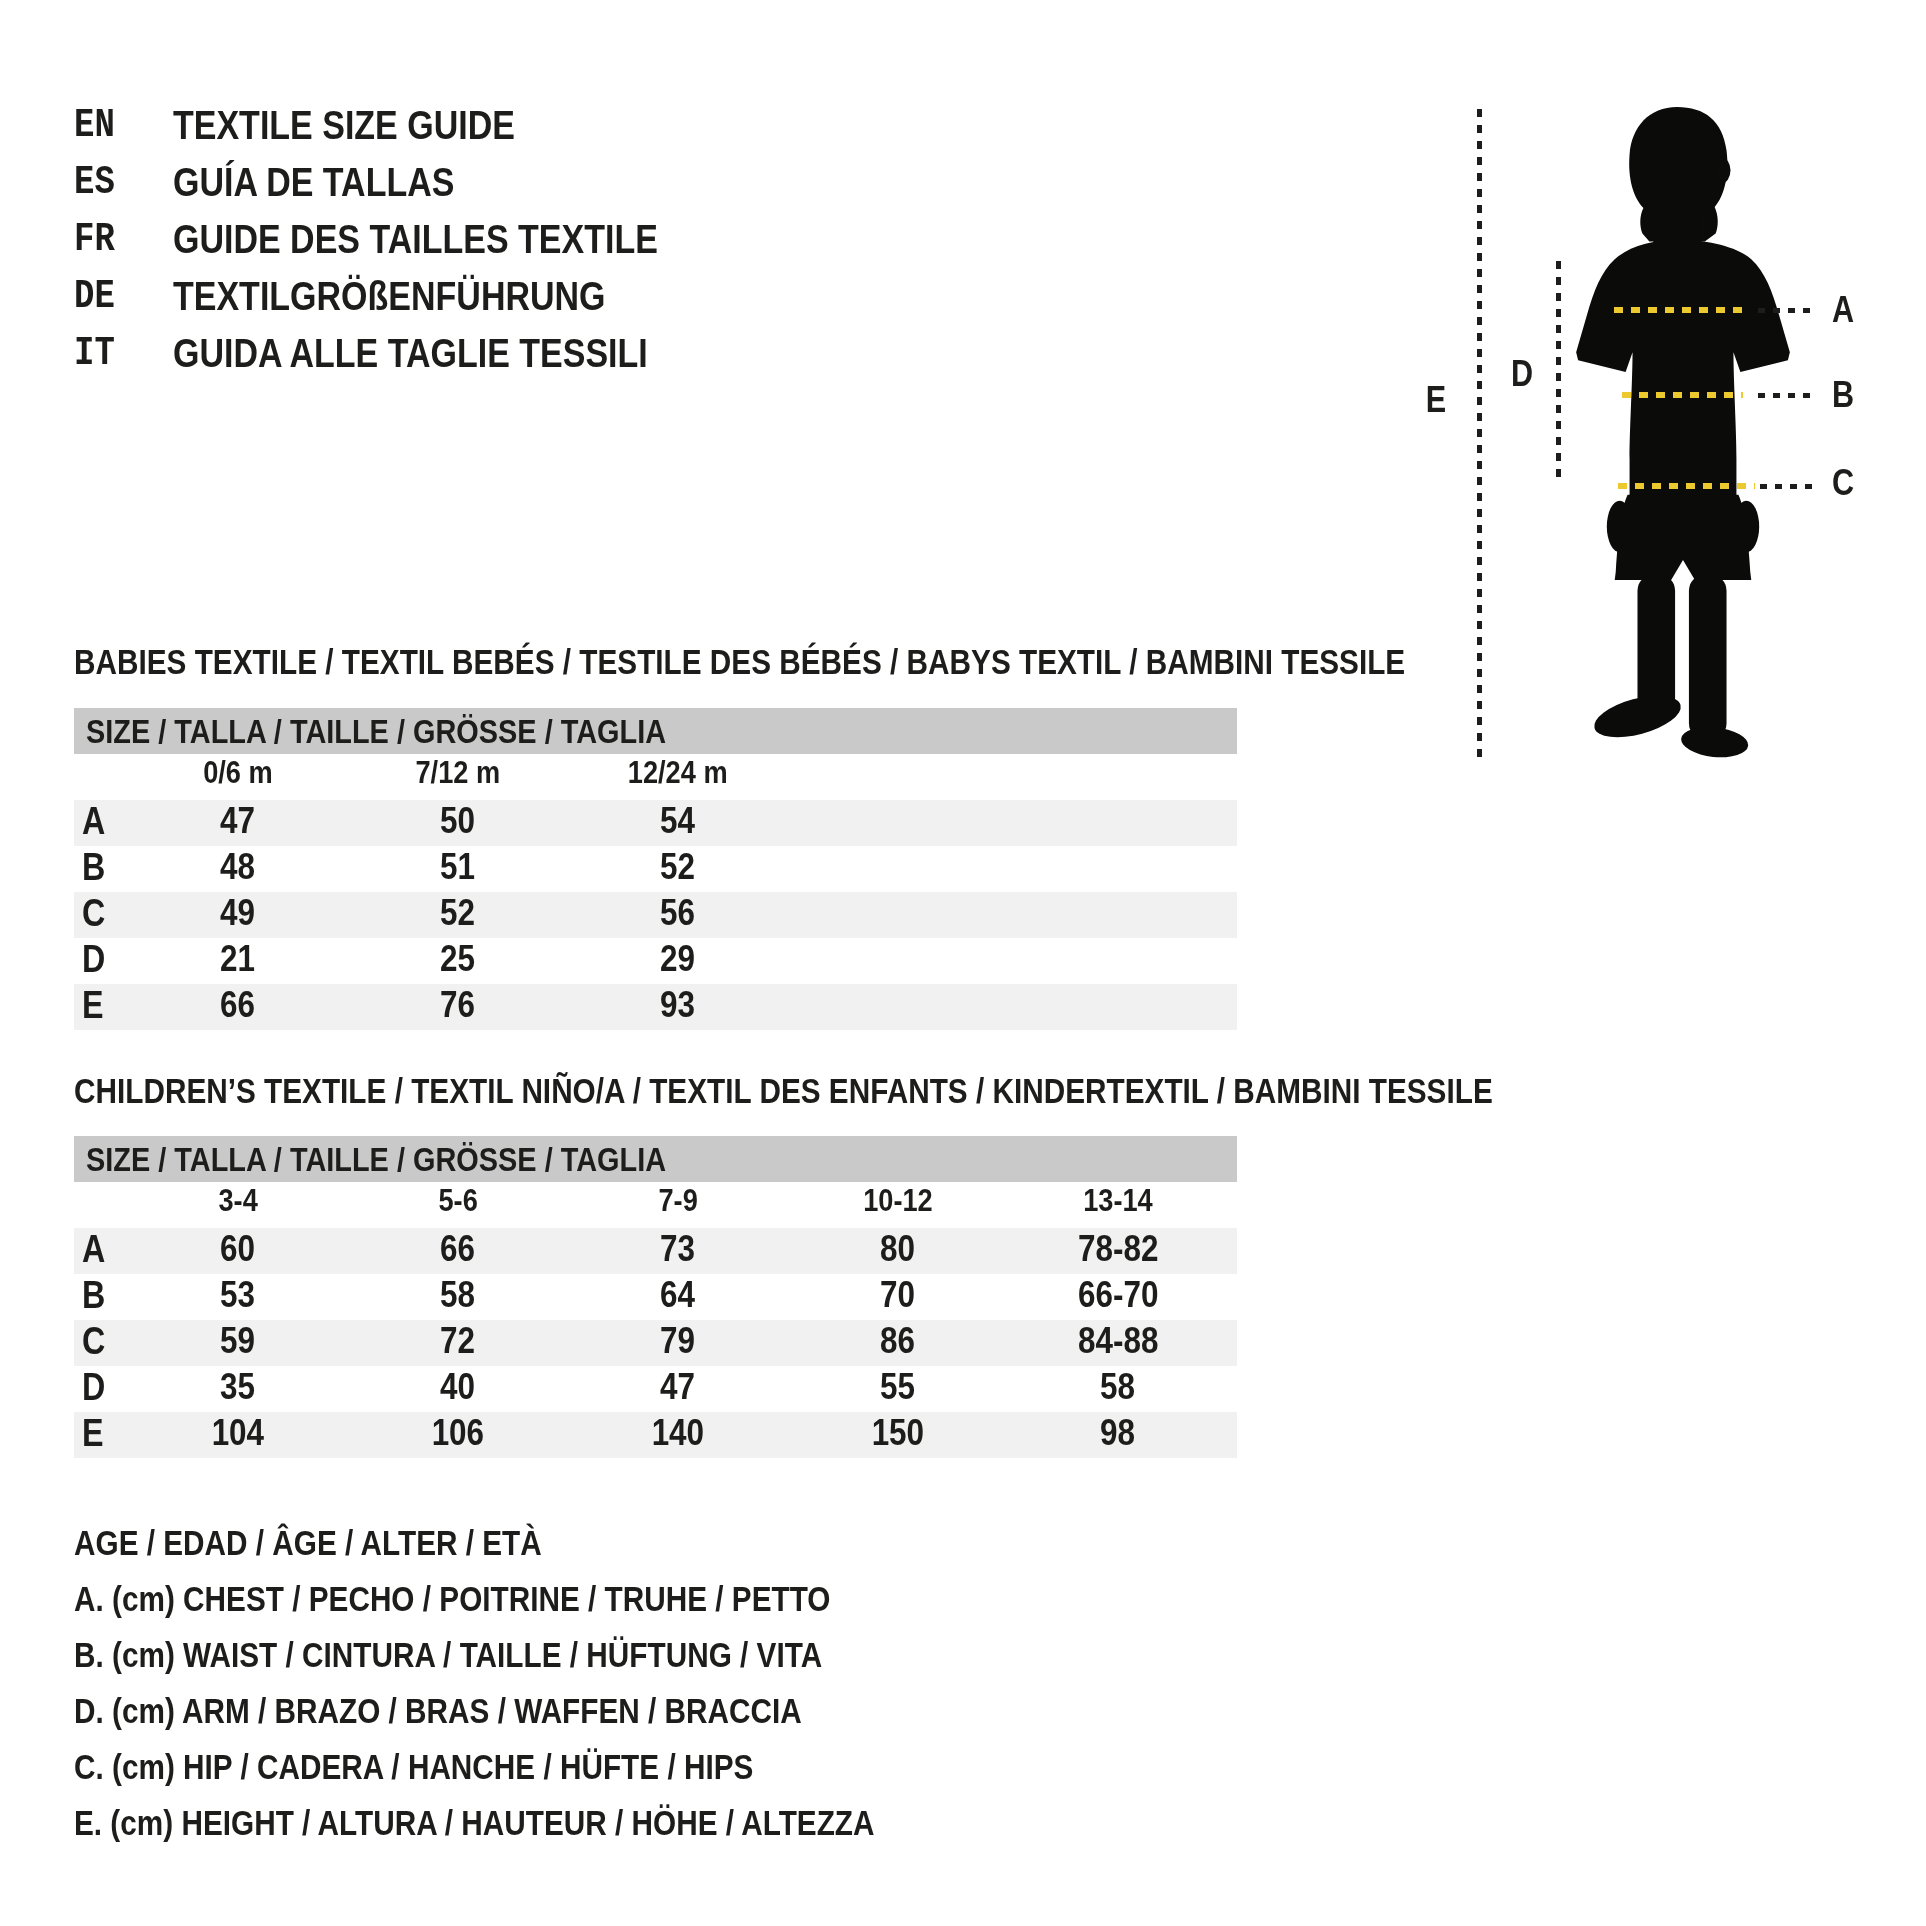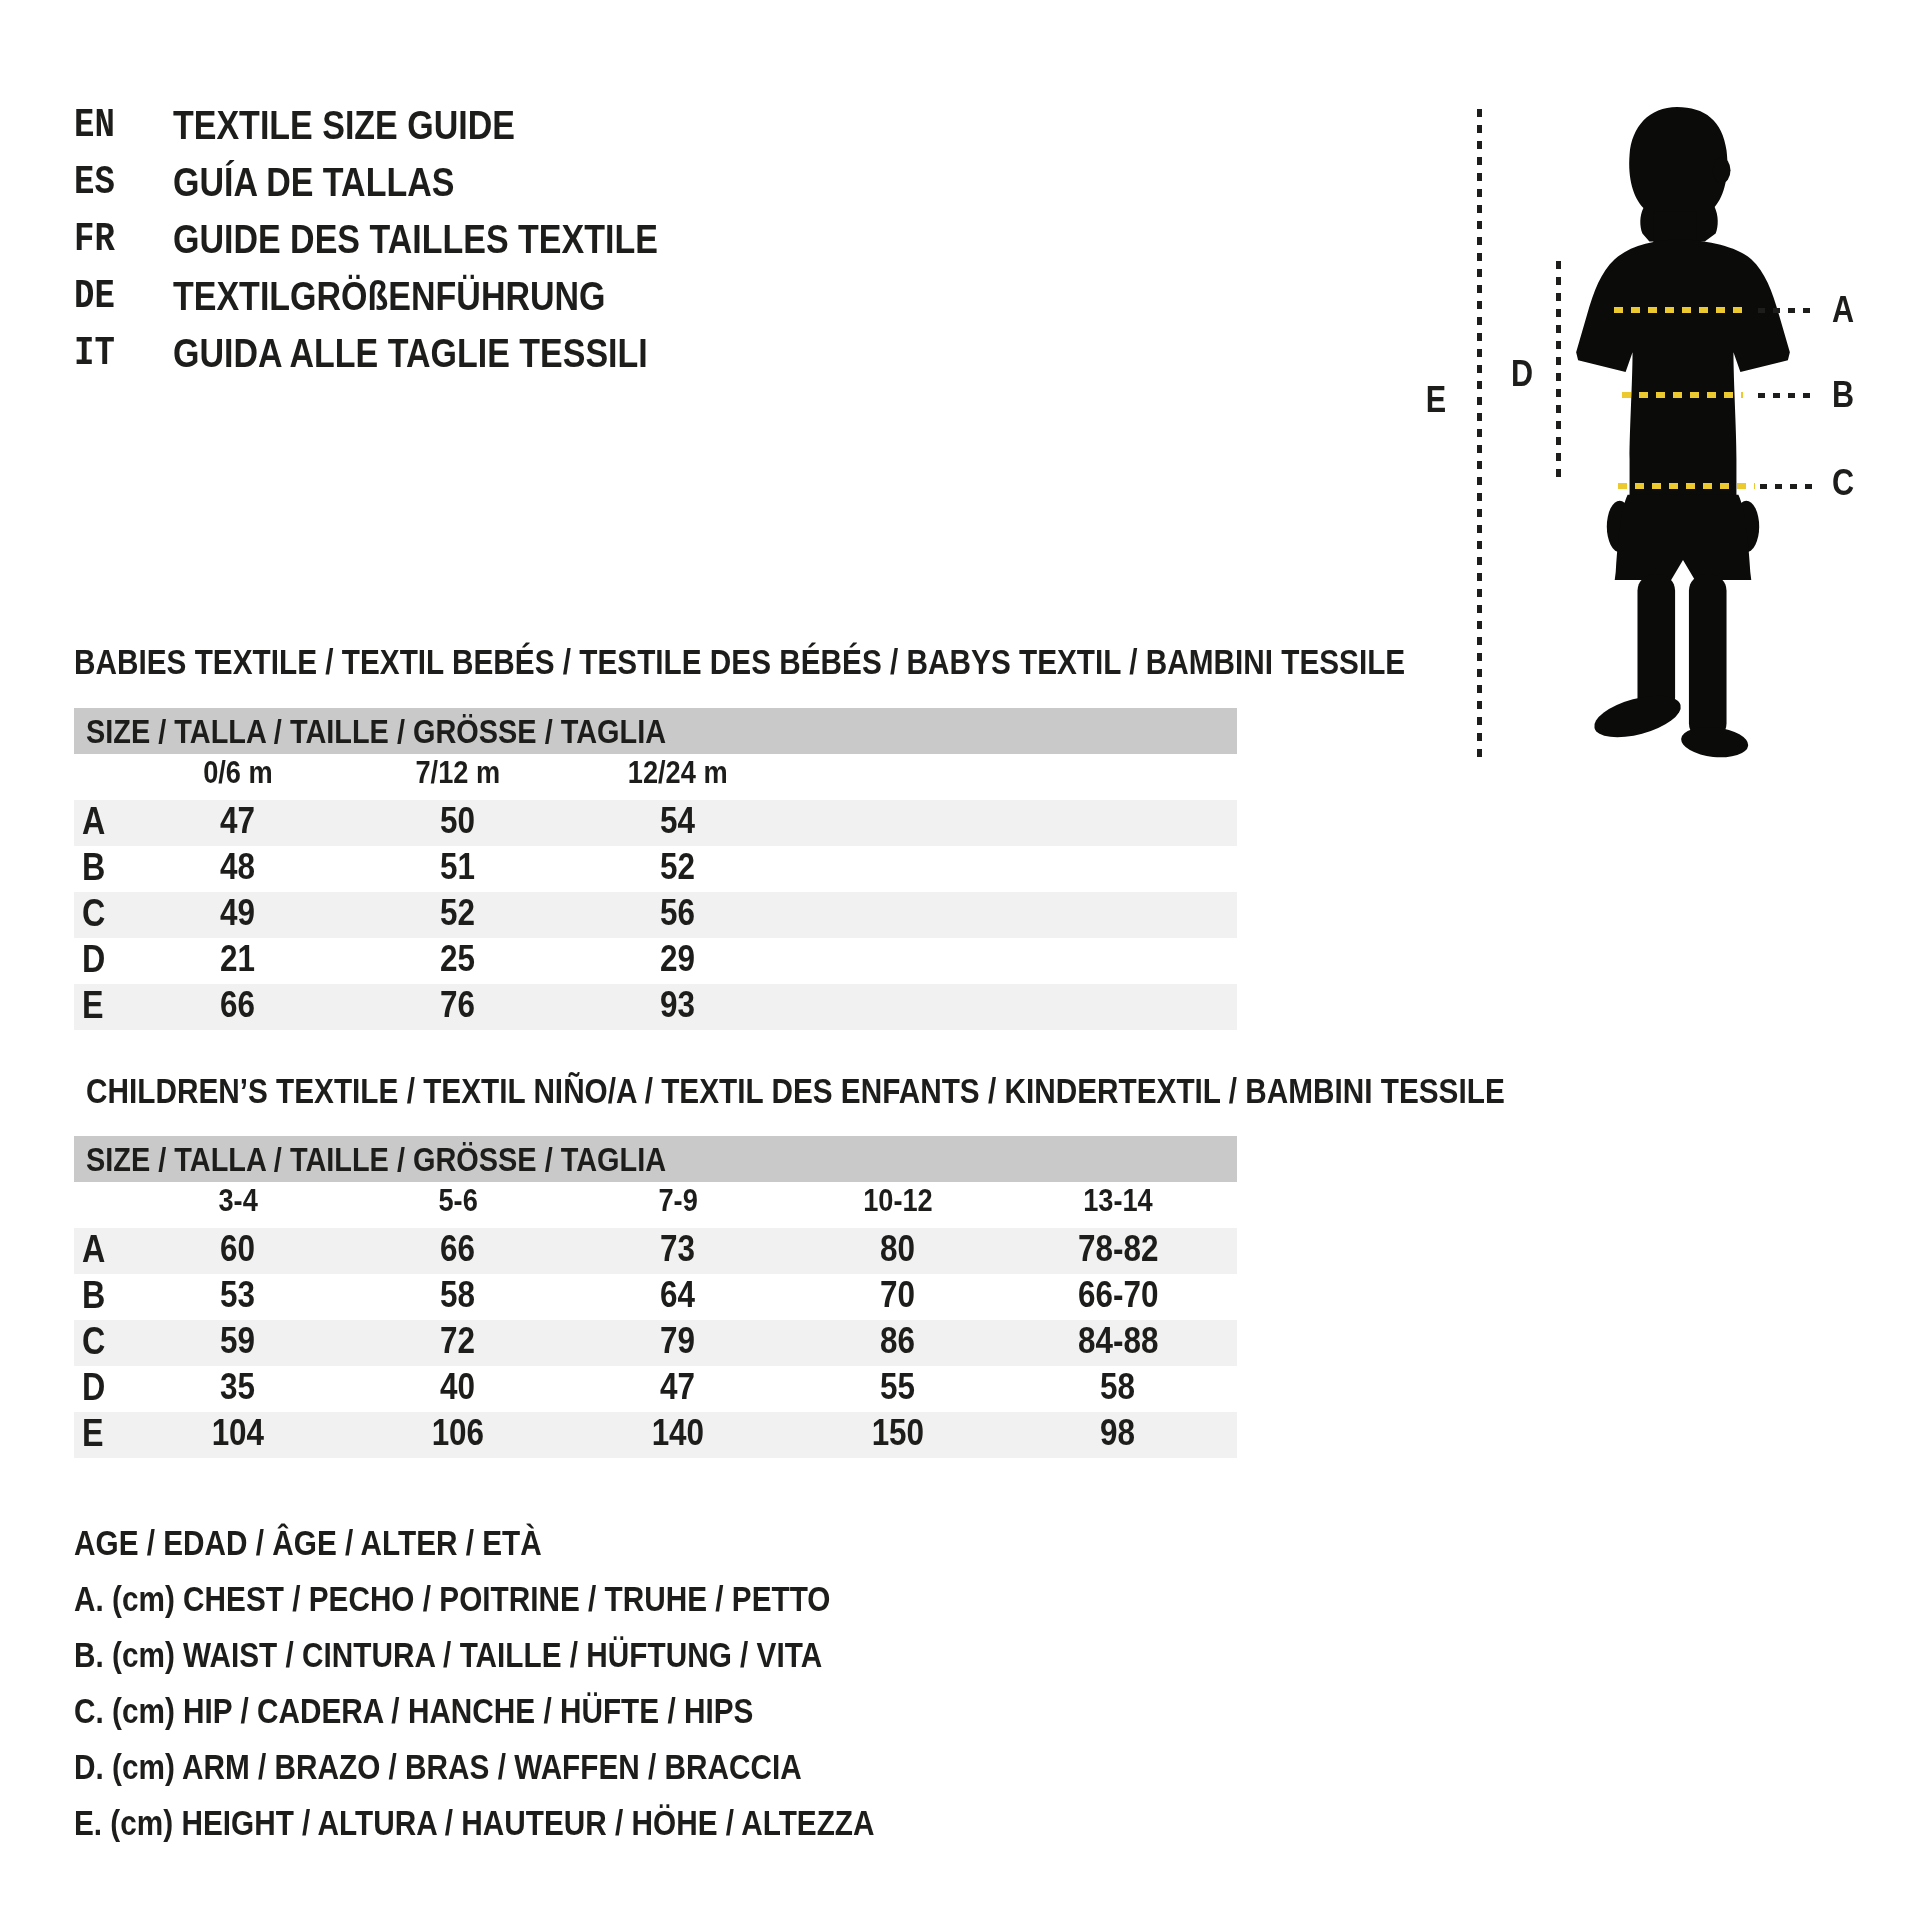--- a/index.html
+++ b/index.html
@@ -146,21 +146,21 @@
       <div class="tcell"><span class="cond-c">29</span></div>
     </div>
     <div class="trow stripe">
       <div class="tlabel"><span class="cond">E</span></div>
       <div class="tcell"><span class="cond-c">66</span></div>
       <div class="tcell"><span class="cond-c">76</span></div>
       <div class="tcell"><span class="cond-c">93</span></div>
     </div>
   </div>
 
-  <div class="sec-heading" style="top:1069px;margin-left:12px;">
+  <div class="sec-heading" style="top:1069px;">
     <span class="cond">CHILDREN’S TEXTILE / TEXTIL NIÑO/A / TEXTIL DES ENFANTS / KINDERTEXTIL / BAMBINI TESSILE</span>
   </div>
 
   <div class="sgtable" style="top:1136px;">
     <div class="thead-bar">
       <span class="cond">SIZE / TALLA / TAILLE / GRÖSSE / TAGLIA</span>
     </div>
     <div class="trow tcolhead">
       <div class="tlabel"></div>
       <div class="tcell"><span class="cond-c">3-4</span></div>
@@ -215,24 +215,24 @@
     <div class="legend-row">
         <span class="cond">AGE / EDAD / ÂGE / ALTER / ETÀ</span>
       </div>
     <div class="legend-row">
         <span class="cond">A. (cm) CHEST / PECHO / POITRINE / TRUHE / PETTO</span>
       </div>
     <div class="legend-row">
         <span class="cond">B. (cm) WAIST / CINTURA / TAILLE / HÜFTUNG / VITA</span>
       </div>
     <div class="legend-row">
+        <span class="cond">D. (cm) ARM / BRAZO / BRAS / WAFFEN / BRACCIA</span>
+      </div>
+    <div class="legend-row">
         <span class="cond">C. (cm) HIP / CADERA / HANCHE / HÜFTE / HIPS</span>
       </div>
     <div class="legend-row">
-        <span class="cond">D. (cm) ARM / BRAZO / BRAS / WAFFEN / BRACCIA</span>
-      </div>
-    <div class="legend-row">
         <span class="cond">E. (cm) HEIGHT / ALTURA / HAUTEUR / HÖHE / ALTEZZA</span>
       </div>
   </div>
 
 </div>
 
 
 </body></html>

